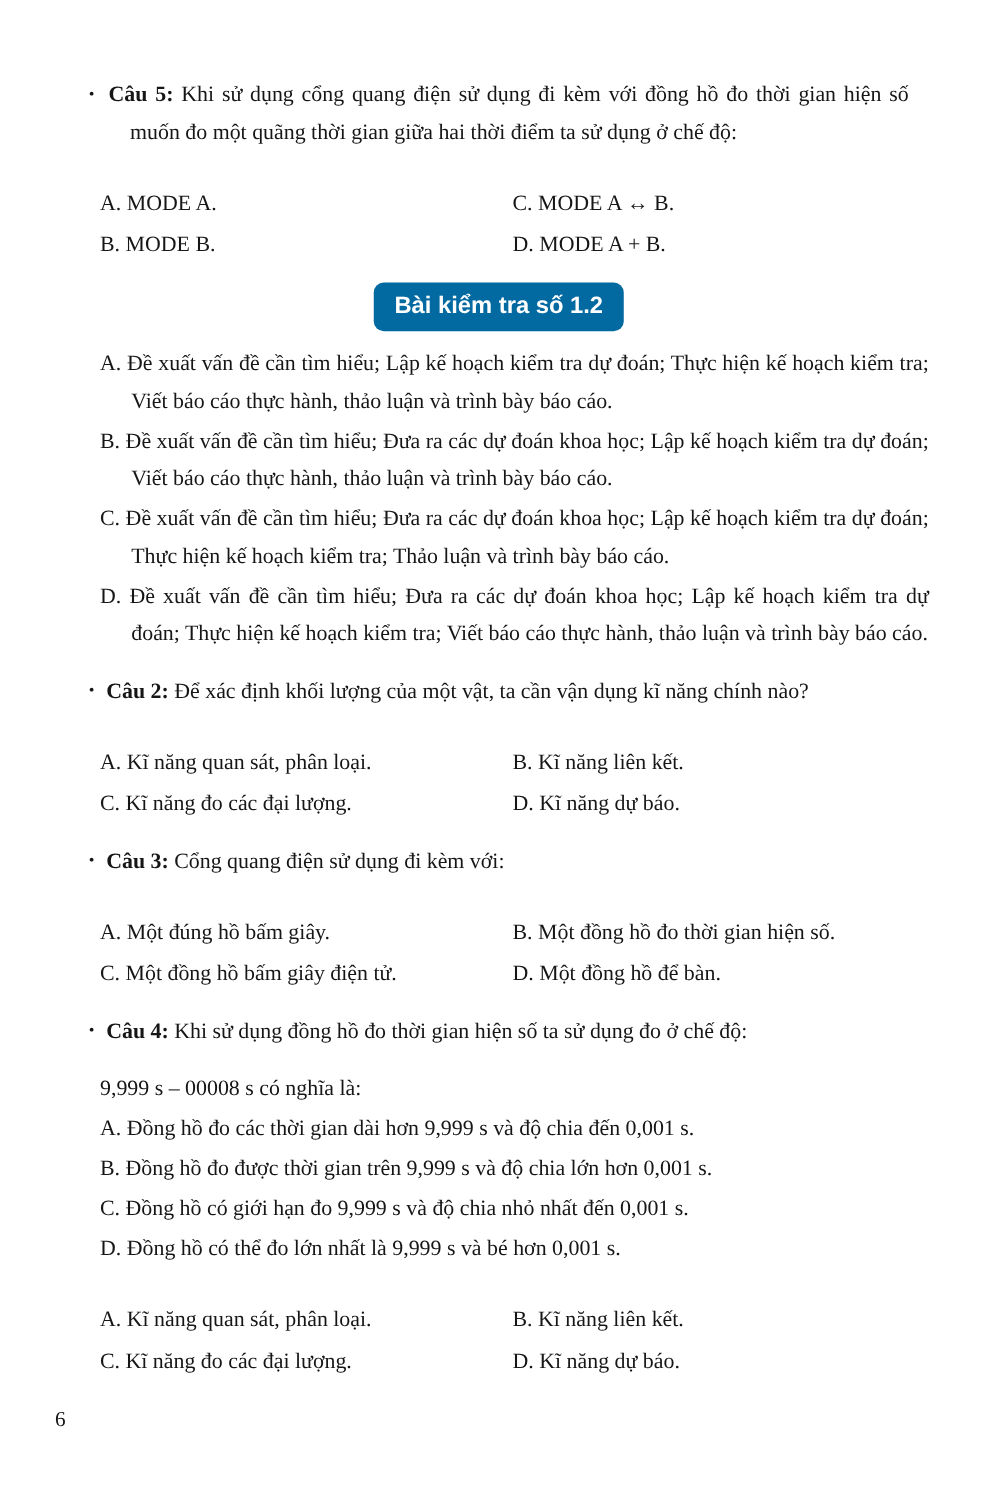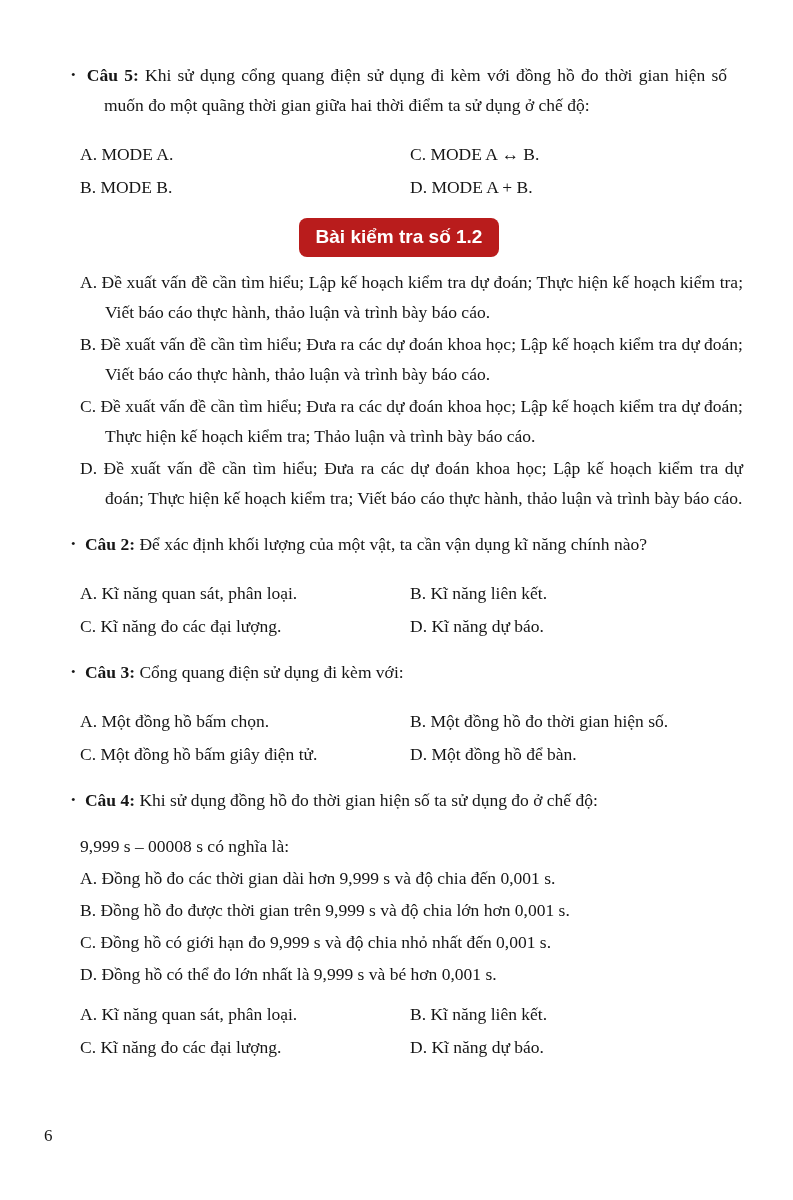--- a/index.html
+++ b/index.html
@@ -29,20 +29,21 @@
     padding-left: 50px;
     text-indent: -25px;
     text-align: justify;
   }
   .sub-line { margin: 2px 0 0; padding-left: 25px; }
 
   .opts-grid {
     display: grid;
     grid-template-columns: 330px 1fr;
     padding-left: 25px;
+    margin-top: 24px;
   }
   .opts-grid .opt { margin: 3px 0 0; }
 
   .badge-row { text-align: center; margin: 16px 0 10px; }
   .badge {
     display: inline-block;
     font-family: "Liberation Sans", "DejaVu Sans", sans-serif;
     font-weight: bold;
     font-size: 19px;
     line-height: 1;
@@ -72,21 +73,21 @@
     </p>
     <div class="opts-grid">
       <p class="opt">A. MODE A.</p>
       <p class="opt">C. MODE A ↔ B.</p>
       <p class="opt">B. MODE B.</p>
       <p class="opt">D. MODE A + B.</p>
     </div>
   </section>
 
   <div class="badge-row">
-    <span class="badge" style="background: #b91c1c; color: rgb(255, 255, 255);">Bài kiểm tra số 1.2</span>
+    <span class="badge" style="background: #0369a1; color: rgb(255, 255, 255);">Bài kiểm tra số 1.2</span>
   </div>
 
   <section class="question">
     <p class="opt-stack">A. Đề xuất vấn đề cần tìm hiểu; Lập kế hoạch kiểm tra dự đoán; Thực hiện kế hoạch kiểm tra; Viết báo cáo thực hành, thảo luận và trình bày báo cáo.</p>
     <p class="opt-stack">B. Đề xuất vấn đề cần tìm hiểu; Đưa ra các dự đoán khoa học; Lập kế hoạch kiểm tra dự đoán; Viết báo cáo thực hành, thảo luận và trình bày báo cáo.</p>
     <p class="opt-stack">C. Đề xuất vấn đề cần tìm hiểu; Đưa ra các dự đoán khoa học; Lập kế hoạch kiểm tra dự đoán; Thực hiện kế hoạch kiểm tra; Thảo luận và trình bày báo cáo.</p>
     <p class="opt-stack">D. Đề xuất vấn đề cần tìm hiểu; Đưa ra các dự đoán khoa học; Lập kế hoạch kiểm tra dự đoán; Thực hiện kế hoạch kiểm tra; Viết báo cáo thực hành, thảo luận và trình bày báo cáo.</p>
   </section>
 
   <section class="question">
@@ -103,21 +104,21 @@
     </div>
   </section>
 
   <section class="question">
     <p class="q-head">
       <span class="bullet">•</span>
       <span class="q-label">Câu 3:</span>
       <span>Cổng quang điện sử dụng đi kèm với:</span>
     </p>
     <div class="opts-grid">
-      <p class="opt">A. Một đồng hồ bấm chọn.</p>
+      <p class="opt">A. Một đúng hồ bấm giây.</p>
       <p class="opt">B. Một đồng hồ đo thời gian hiện số.</p>
       <p class="opt">C. Một đồng hồ bấm giây điện tử.</p>
       <p class="opt">D. Một đồng hồ để bàn.</p>
     </div>
   </section>
 
   <section class="question">
     <p class="q-head">
       <span class="bullet">•</span>
       <span class="q-label">Câu 4:</span>

